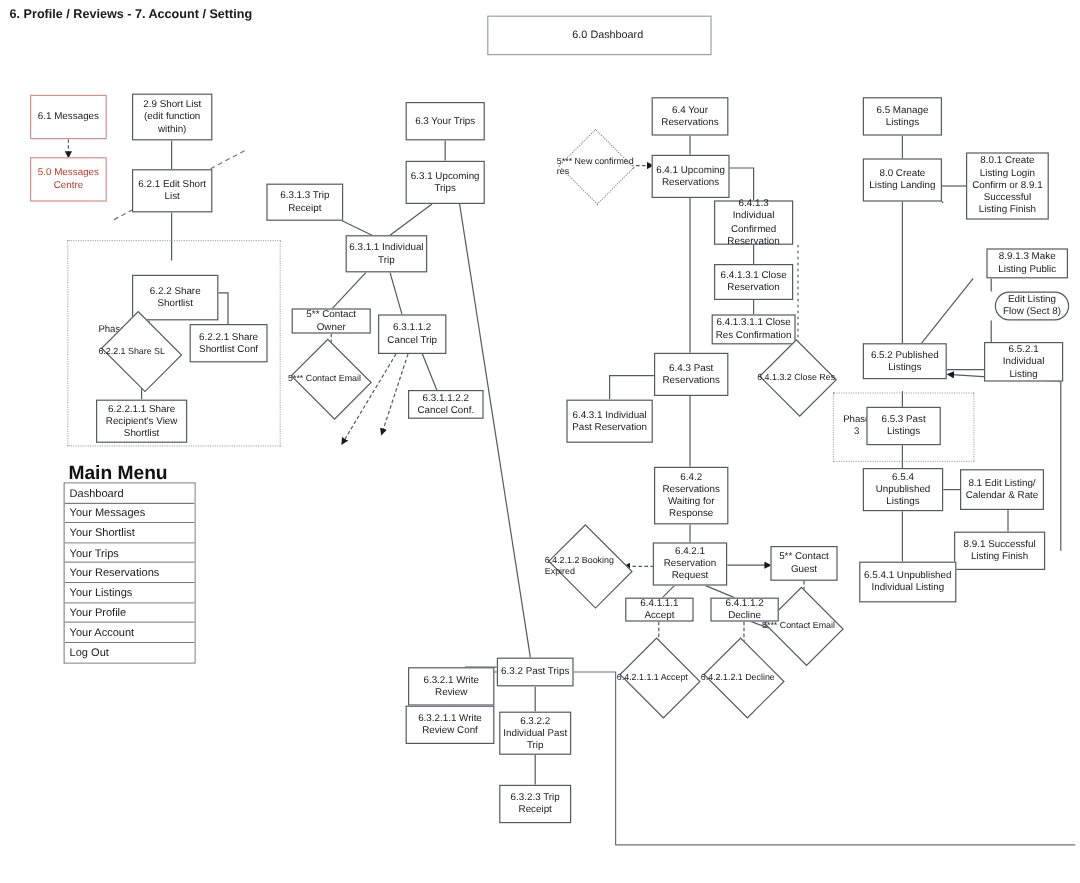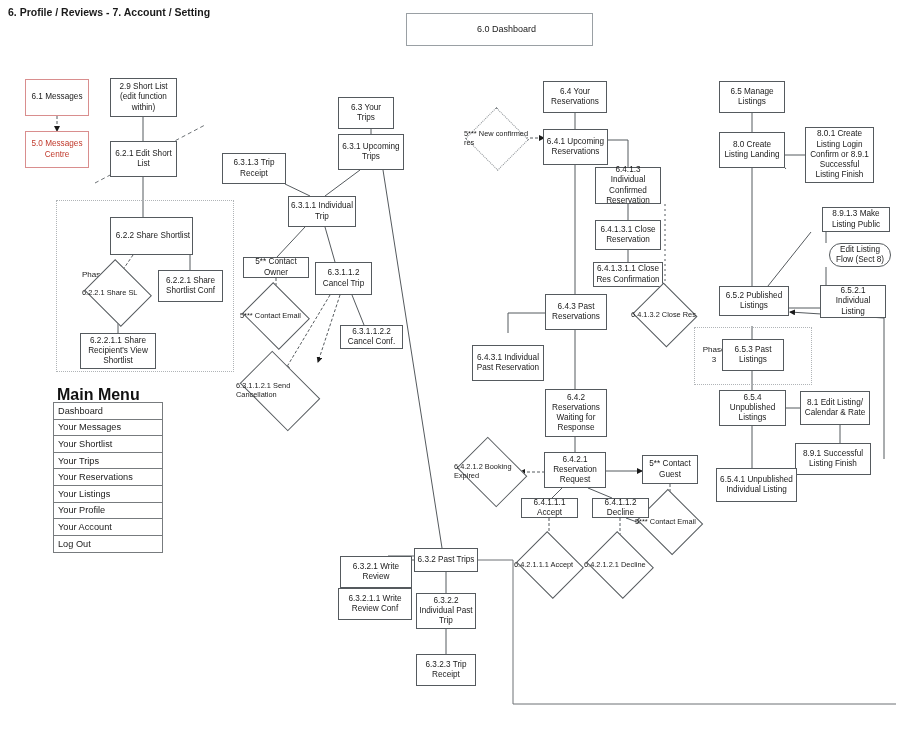--- a/index.html
+++ b/index.html
@@ -234,21 +234,21 @@
   <div class="node red red-text" style="left:25px; top:131px; width:64px; height:37px;">
     <span class="lbl">5.0 Messages Centre</span>
   </div>
 
   <div class="node" style="left:110px; top:78px; width:67px; height:39px;">
     <span class="lbl">2.9 Short List (edit function within)</span>
   </div>
   <div class="node" style="left:110px; top:141px; width:67px; height:36px;">
     <span class="lbl">6.2.1 Edit Short List</span>
   </div>
-  <div class="node" style="left:110px; top:217px; width:83px; height:38px;text-align:right;">
+  <div class="node" style="left:110px; top:229px; width:72px; height:38px;">
     <span class="lbl">6.2.2 Share Shortlist</span>
   </div>
   <div class="diamond" style="left:92px; top:271px; width:52px; height:44px;">
     <div class="shape"></div>
     <div class="dlbl">6.2.2.1 Share SL</div>
   </div>
   <div class="node" style="left:158px; top:270px; width:65px; height:32px;">
     <span class="lbl">6.2.2.1 Share Shortlist Conf</span>
   </div>
   <div class="node" style="left:80px; top:333px; width:76px; height:36px;">
@@ -261,21 +261,21 @@
     <div class="menu-item">Your Messages</div>
     <div class="menu-item">Your Shortlist</div>
     <div class="menu-item">Your Trips</div>
     <div class="menu-item">Your Reservations</div>
     <div class="menu-item">Your Listings</div>
     <div class="menu-item">Your Profile</div>
     <div class="menu-item">Your Account</div>
     <div class="menu-item">Log Out</div>
   </div>
 
-  <div class="node" style="left:338px; top:97px; width:56px; height:32px;">
+  <div class="node" style="left:338px; top:85px; width:66px; height:32px;">
     <span class="lbl">6.3 Your Trips</span>
   </div>
   <div class="node" style="left:338px; top:134px; width:66px; height:36px;">
     <span class="lbl">6.3.1 Upcoming Trips</span>
   </div>
   <div class="node" style="left:222px; top:153px; width:64px; height:31px;">
     <span class="lbl">6.3.1.3 Trip Receipt</span>
   </div>
   <div class="node" style="left:288px; top:196px; width:68px; height:31px;">
     <span class="lbl">6.3.1.1 Individual Trip</span>
@@ -286,24 +286,20 @@
   <div class="diamond" style="left:250px; top:294px; width:52px; height:44px;">
     <div class="shape"></div>
     <div class="dlbl">5*** Contact Email</div>
   </div>
   <div class="node" style="left:315px; top:262px; width:57px; height:33px;">
     <span class="lbl">6.3.1.1.2 Cancel Trip</span>
   </div>
   <div class="node" style="left:340px; top:325px; width:63px; height:24px;">
     <span class="lbl">6.3.1.1.2.2 Cancel Conf.</span>
   </div>
-  <div class="diamond" style="left:246px; top:368px; width:68px; height:46px;">
-    <div class="shape"></div>
-    <div class="dlbl">6.3.1.1.2.1 Send Cancellation</div>
-  </div>
 
   <div class="node" style="left:414px; top:548px; width:64px; height:24px;">
     <span class="lbl">6.3.2 Past Trips</span>
   </div>
   <div class="node" style="left:340px; top:556px; width:72px; height:32px;">
     <span class="lbl">6.3.2.1 Write Review</span>
   </div>
   <div class="node" style="left:338px; top:588px; width:74px; height:32px;">
     <span class="lbl">6.3.2.1.1 Write Review Conf</span>
   </div>
@@ -333,21 +329,21 @@
   <div class="node" style="left:593px; top:262px; width:70px; height:25px;">
     <span class="lbl">6.4.1.3.1.1 Close Res Confirmation</span>
   </div>
   <div class="diamond" style="left:641px; top:293px; width:48px; height:44px;">
     <div class="shape"></div>
     <div class="dlbl">6.4.1.3.2 Close Res</div>
   </div>
   <div class="node" style="left:545px; top:294px; width:62px; height:36px;">
     <span class="lbl">6.4.3 Past Reservations</span>
   </div>
-  <div class="node" style="left:472px; top:333px; width:72px; height:36px;margin-top:12px;">
+  <div class="node" style="left:472px; top:333px; width:72px; height:36px;">
     <span class="lbl">6.4.3.1 Individual Past Reservation</span>
   </div>
   <div class="node" style="left:545px; top:389px; width:62px; height:48px;">
     <span class="lbl">6.4.2 Reservations Waiting for Response</span>
   </div>
   <div class="diamond" style="left:464px; top:450px; width:56px; height:44px;">
     <div class="shape"></div>
     <div class="dlbl">6.4.2.1.2 Booking Expired</div>
   </div>
   <div class="node" style="left:544px; top:452px; width:62px; height:36px;">

